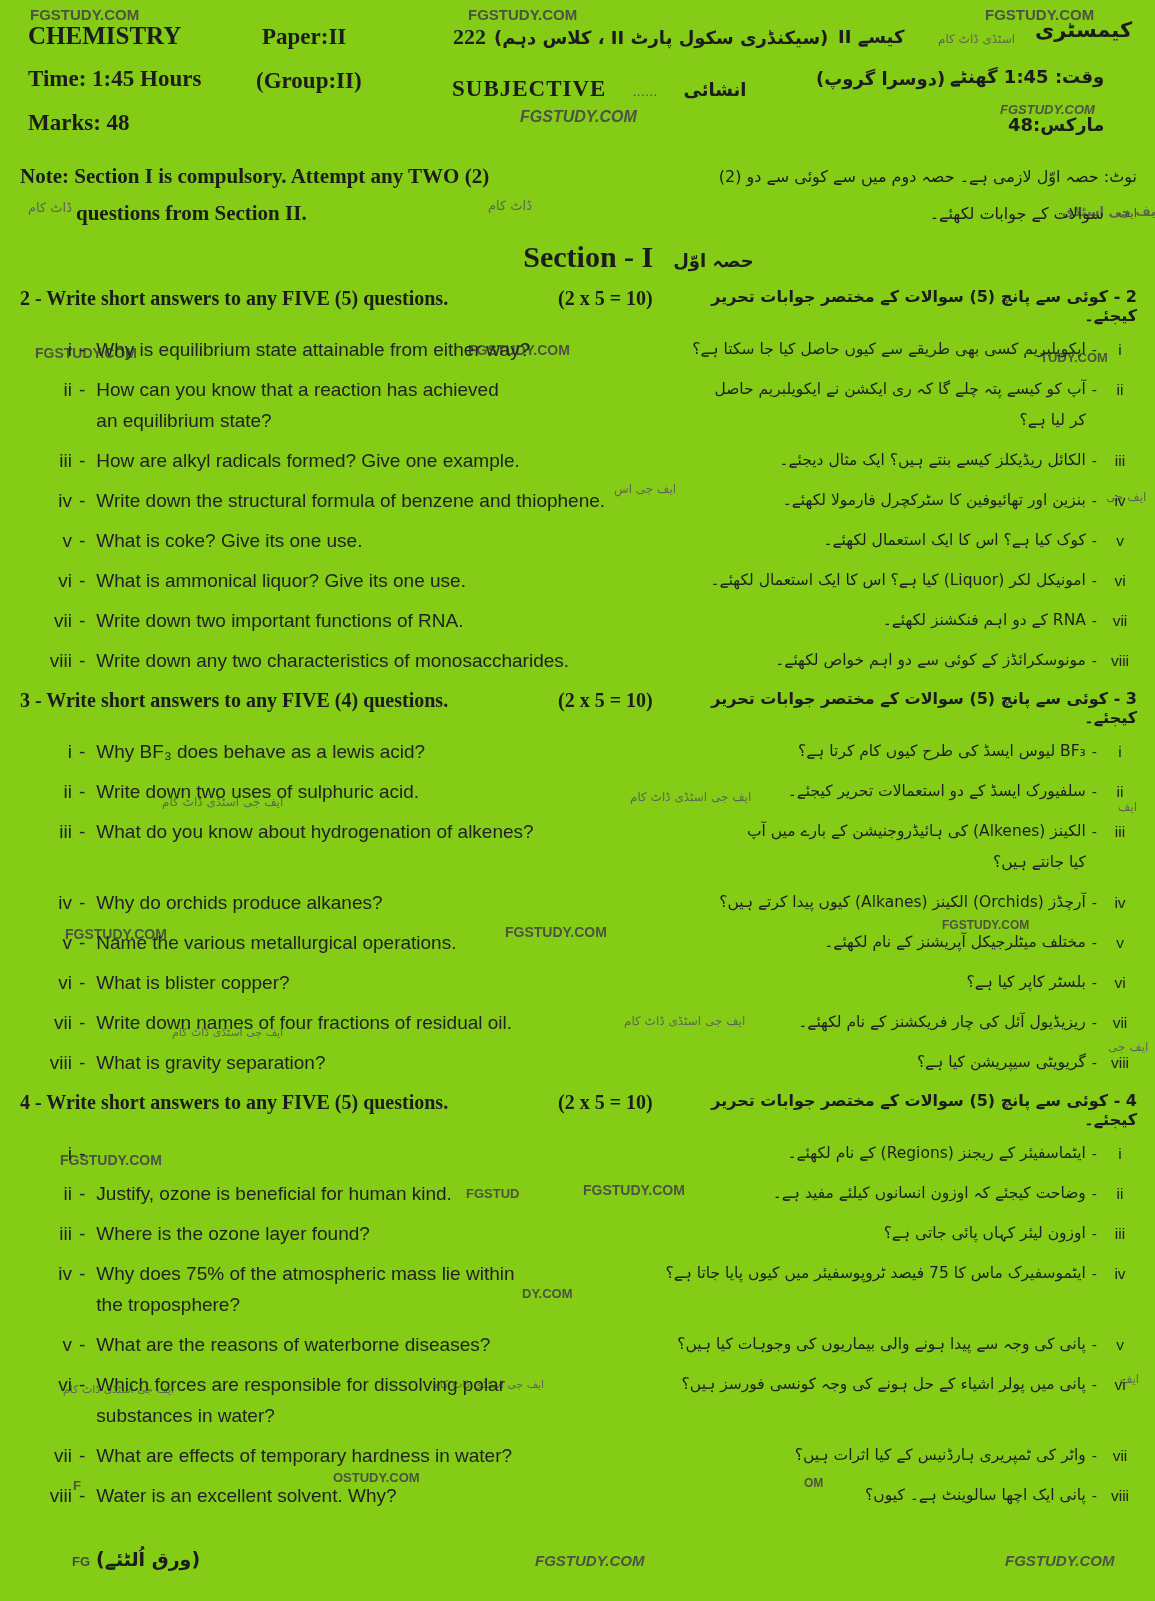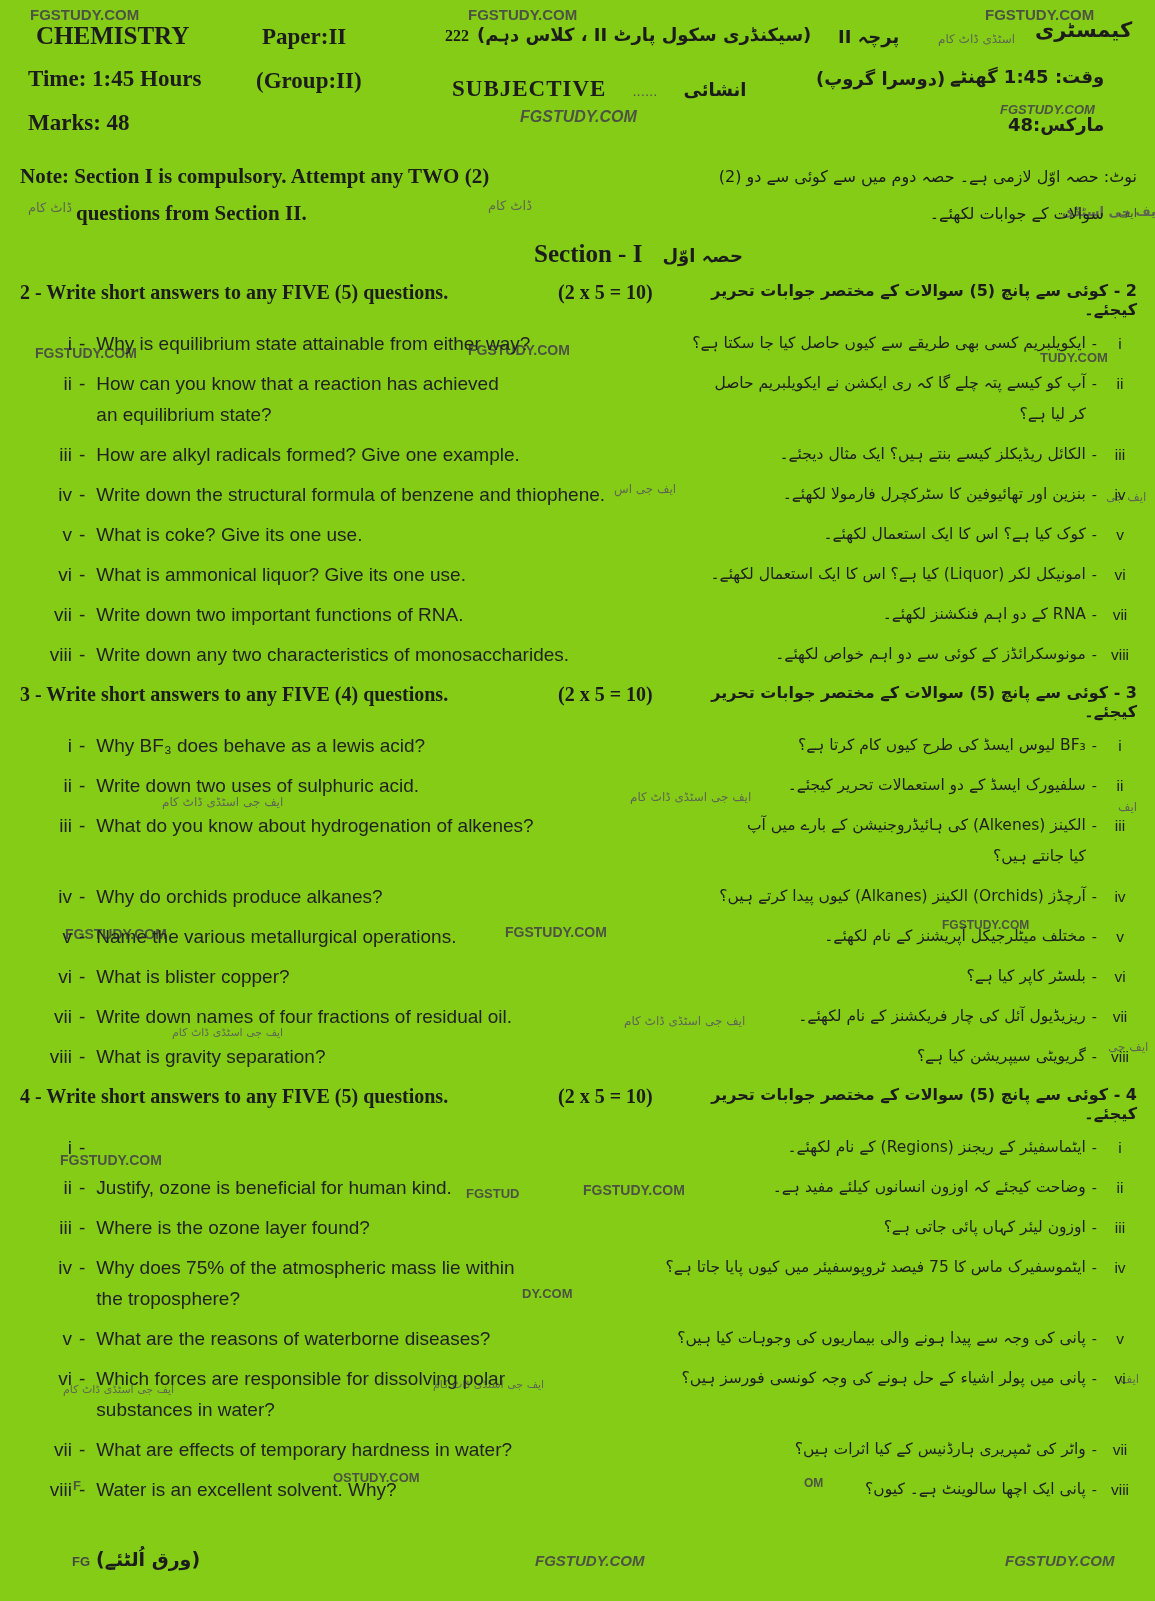--- a/index.html
+++ b/index.html
@@ -14,21 +14,21 @@
   .wm.u{font-family:"DejaVu Sans",sans-serif;font-weight:normal;color:#5a5a5a;direction:rtl;}
   .content{position:absolute;left:20px;right:18px;top:158px;}
   
   .note-row{display:flex;justify-content:space-between;}
   .note-en{width:580px;font-family:"Liberation Serif",serif;font-weight:bold;font-size:21px;line-height:37px;}
   .note-en .l2{padding-left:56px;}
   .note-ur{width:505px;font-size:16px;line-height:37px;text-align:right;}
   .note-ur .l2{padding-left:84px;display:flex;direction:rtl;justify-content:flex-start;gap:14px;}
   
   .section-row{display:flex;justify-content:center;gap:20px;align-items:baseline;margin-top:8px;margin-left:120px;}
-  .section-en{font-family:"Liberation Serif",serif;font-weight:bold;font-size:25px;}
+  .section-en{font-family:"Liberation Serif",serif;font-weight:bold;font-size:30px;}
   .section-ur{font-size:18px;font-weight:bold;}
   
   .q-head{display:flex;margin-top:13px;align-items:flex-start;}
   .q-head .h-en{width:538px;font-family:"Liberation Serif",serif;font-weight:bold;font-size:20px;}
   .q-head .h-marks{width:152px;font-family:"Liberation Serif",serif;font-weight:bold;font-size:20px;}
   .q-head .h-ur{flex:1;font-size:16px;font-weight:bold;text-align:right;}
   
   .qi{display:flex;justify-content:space-between;margin-top:9px;}
   .en-cell{width:590px;display:flex;font-size:19px;line-height:31px;color:#222;}
   .en-cell .n{width:52px;text-align:right;flex:none;}
@@ -78,38 +78,38 @@
   <div class="wm" style="left:583px;top:1182px;font-size:14px;">FGSTUDY.COM</div>
   <div class="wm" style="left:522px;top:1286px;font-size:13px;">DY.COM</div>
   <div class="wm u" style="left:63px;top:1383px;font-size:11px;">ایف جی اسٹڈی ڈاٹ کام</div>
   <div class="wm u" style="left:433px;top:1378px;font-size:11px;">ایف جی اسٹڈی ڈاٹ کام</div>
   <div class="wm u" style="left:1120px;top:1372px;font-size:12px;">ایف</div>
   <div class="wm" style="left:73px;top:1478px;font-size:13px;">F</div>
   <div class="wm" style="left:333px;top:1470px;font-size:13px;">OSTUDY.COM</div>
   <div class="wm" style="left:804px;top:1476px;font-size:12px;">OM</div>
 
   <div>
-    <div class="abs serifb" style="left:36px;top:22px;font-size:25px;">CHEMISTRY</div>
+    <div class="abs serifb" style="left:28px;top:22px;font-size:25px;">CHEMISTRY</div>
     <div class="abs serifb" style="left:262px;top:24px;font-size:23px;">Paper:II</div>
     <div class="abs serifb" style="left:28px;top:66px;font-size:23px;">Time: 1:45 Hours</div>
     <div class="abs serifb" style="left:256px;top:68px;font-size:23px;">(Group:II)</div>
     <div class="abs serifb" style="left:28px;top:110px;font-size:23px;">Marks: 48</div>
 
     <div class="abs" style="left:445px;top:24px;display:flex;gap:8px;align-items:baseline;">
-      <span class="serifb" style="font-size:16px;">222</span>
+      <span class="serifb" style="font-size:22px;margin-left:8px;">222</span>
       <span class="urdu" style="font-size:18px;font-weight:bold;">(سیکنڈری سکول پارٹ II ، کلاس دہم)</span>
     </div>
     <div class="abs" style="left:452px;top:76px;display:flex;gap:26px;align-items:baseline;">
       <span class="serifb" style="font-size:23px;letter-spacing:1px;">SUBJECTIVE</span>
       <span style="font-size:15px;color:#555;">......</span>
       <span class="urdu" style="font-size:18px;font-weight:bold;">انشائی</span>
     </div>
 
     <div class="abs urdu" style="left:1035px;top:18px;font-size:21px;font-weight:bold;">کیمسٹری</div>
-    <div class="abs urdu" style="left:838px;top:26px;font-size:18px;font-weight:bold;">پرچہ II</div>
+    <div class="abs urdu" style="left:838px;top:26px;font-size:18px;font-weight:bold;">کیسے II</div>
     <div class="abs urdu" style="left:950px;top:66px;font-size:18px;font-weight:bold;">وقت: 1:45 گھنٹے</div>
     <div class="abs urdu" style="left:816px;top:68px;font-size:18px;font-weight:bold;">(دوسرا گروپ)</div>
     <div class="abs urdu" style="left:1008px;top:114px;font-size:18px;font-weight:bold;">مارکس:48</div>
   </div>
 
   <div class="content">
 
     <div class="note-row">
       <div class="note-en">
         <div class="l1">Note:  Section I is compulsory.  Attempt any TWO (2)</div>

